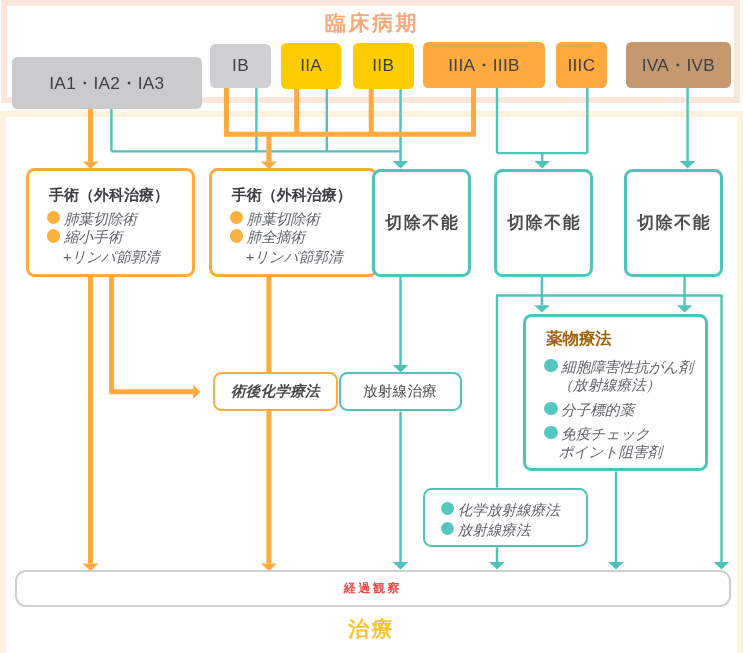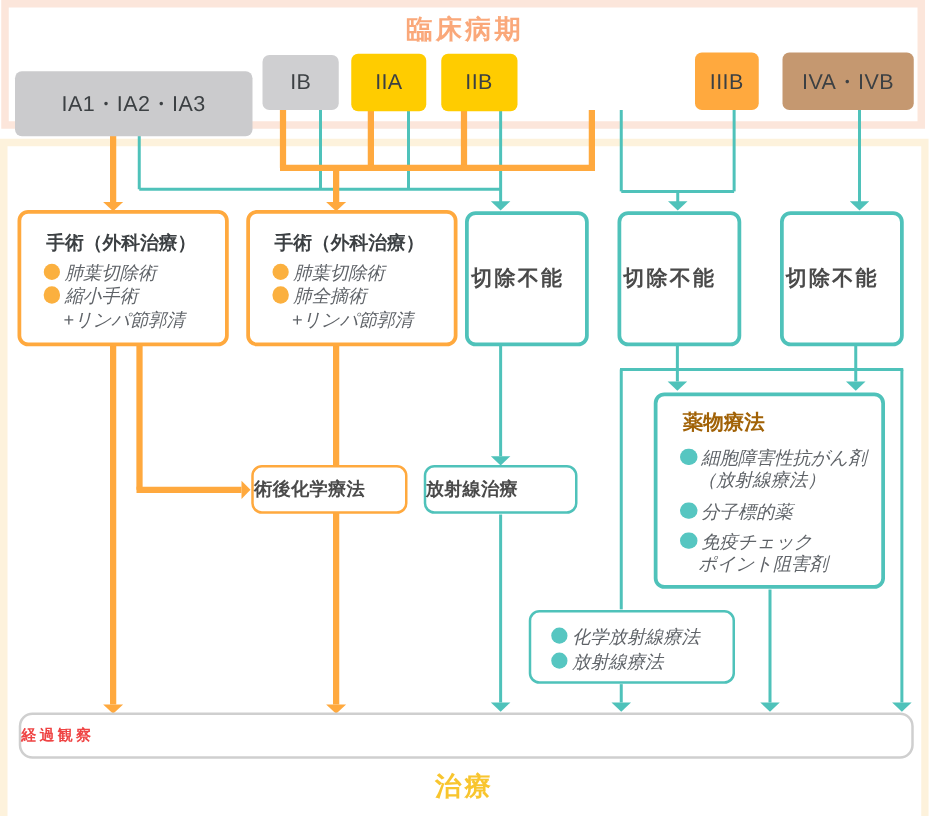--- a/index.html
+++ b/index.html
@@ -18,37 +18,37 @@
   #title-treat{left:348px;top:615px;color:#F8C52E;}
 
   svg#wires{position:absolute;left:0;top:0;width:743px;height:653px;}
 
   .node{position:absolute;box-sizing:border-box;}
   .stage{display:flex;align-items:center;justify-content:center;border-radius:5.5px;
          color:#3C4043;font-size:17.2px;font-weight:500;white-space:nowrap;
          letter-spacing:0.3px;}
 
   .card{background:#fff;border-radius:8.5px;}
-  .card.orange{border:3.3px solid #FFA93E;}
-  .card.orange.thin{border:2.4px solid #FFA93E;}
+  .card.orange{border:3.3px solid #FFA93E;margin-left:12px;}
+  .card.orange.thin{border:2.4px solid #FFA93E;font-style:italic;}
   .card.teal{border:3.3px solid #4FC2BA;}
   .card.teal.thin{border:2.5px solid #4FC2BA;}
 
   .card-title{font-size:15px;font-weight:bold;color:#3C4043;line-height:1;}
   .card-title-lg{font-size:16.4px;font-weight:bold;color:#a16207;line-height:1;}
   .card-row{font-size:14.6px;color:#5F6368;white-space:nowrap;line-height:1;font-style:italic;}
   .bullet{display:inline-block;width:13.4px;height:13.4px;border-radius:50%;
           margin-right:3.5px;vertical-align:-0.8px;}
   .bullet.orange{background:#FBB03F;}
   .bullet.teal{background:#56C6C1;}
 
-  .centered{display:flex;align-items:center;}
+  .centered{display:flex;align-items:center;justify-content:center;}
   .mid-label{font-size:14.6px;font-weight:600;color:#4A4A4A;white-space:nowrap;letter-spacing:0.2px;}
   .obs-label{font-size:12px;font-weight:600;color:#ef4444;white-space:nowrap;letter-spacing:2.6px;}
-  .reg-label{font-size:14.6px;font-weight:700;color:#4A4A4A;white-space:nowrap;letter-spacing:0.2px;}
+  .reg-label{font-size:14.6px;font-weight:400;color:#4A4A4A;white-space:nowrap;letter-spacing:0.2px;}
   .unres-label{font-size:16.8px;font-weight:600;color:#4A4A4A;white-space:nowrap;letter-spacing:1.8px;text-indent:1.8px;}
 
   #observation{left:15.1px;top:570.2px;width:715.6px;height:36.4px;
                border:2.2px solid #CFCFCF;border-radius:11px;background:#fff;}
 </style>
 </head>
 <body>
 
 <div id="root">
 
@@ -112,22 +112,25 @@
     </div>
   <div class="node stage" style="left:210.4px;top:43.5px;width:60.3px;height:44.6px;background:#CFCFD1;">
       <span>IB</span>
     </div>
   <div class="node stage" style="left:352.8px;top:42.8px;width:60.8px;height:46.0px;background:#FFCC00;">
       <span>IIB</span>
     </div>
   <div class="node stage" style="left:280.7px;top:42.8px;width:60.8px;height:46.0px;background:#FFCC00;">
       <span>IIA</span>
     </div>
+  <div class="node stage" style="left:423.4px;top:42.4px;width:121.2px;height:45.9px;background:#FFA93E;">
+      <span>IIIA・IIIB</span>
+    </div>
   <div class="node stage" style="left:555.6px;top:42.4px;width:51.6px;height:45.9px;background:#FFA93E;">
-      <span>IIIB</span>
+      <span>IIIC</span>
     </div>
   <div class="node stage" style="left:625.9px;top:42.4px;width:105.0px;height:45.9px;background:#C59870;">
       <span>IVA・IVB</span>
     </div>
 
   <div class="node card orange" style="left:14px;top:168px;width:169.2px;height:108.5px;">
     <div class="card-title" style="position:absolute;left:20px;top:15.5px;">手術（外科治療）</div>
     <div class="card-row" style="position:absolute;left:18px;top:39.6px;">
       <span class="bullet orange"></span><span>肺葉切除術</span></div>
     <div class="card-row" style="position:absolute;left:18px;top:58.3px;">

